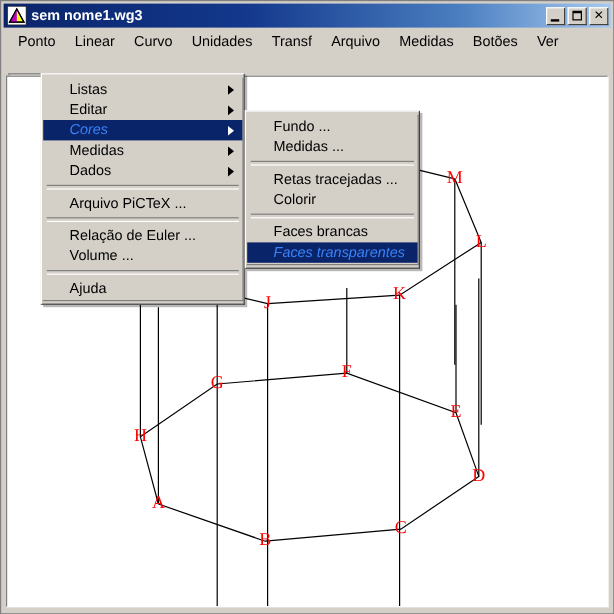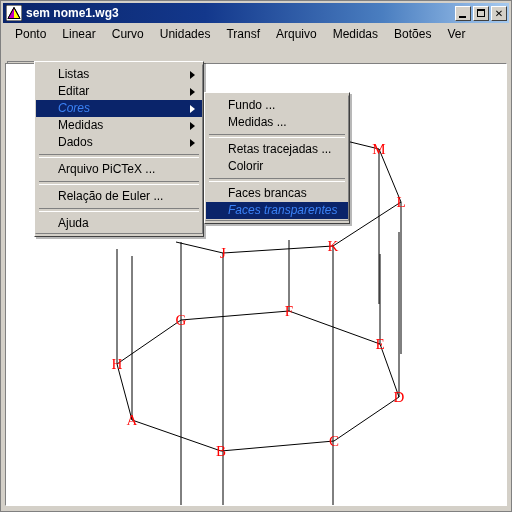--- a/index.html
+++ b/index.html
@@ -309,20 +309,23 @@
         <span class="arrow"></span>
       </div>
       <div class="psep"></div>
       <div class="pitem">
         <span>Arquivo PiCTeX ...</span>
       </div>
       <div class="psep"></div>
       <div class="pitem">
         <span>Relação de Euler ...</span>
       </div>
+      <div class="pitem">
+        <span>Volume ...</span>
+      </div>
       <div class="psep"></div>
       <div class="pitem">
         <span>Ajuda</span>
       </div>
     </div>
   </div>
 
   <div class="popup" id="popup-cores">
     <div class="popup-inner">
       <div class="pitem">

